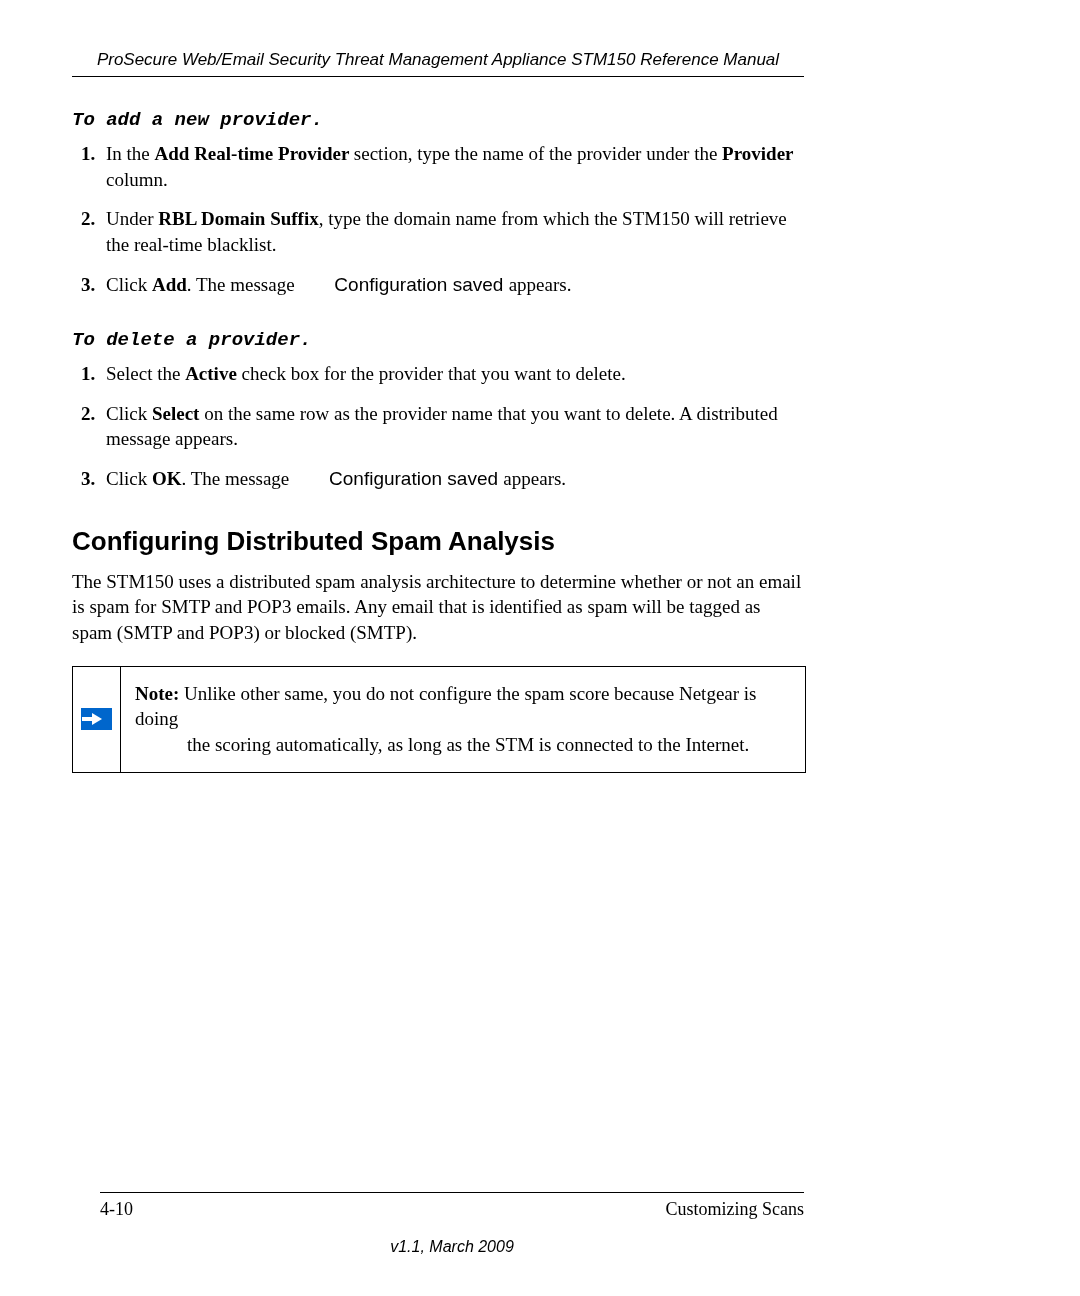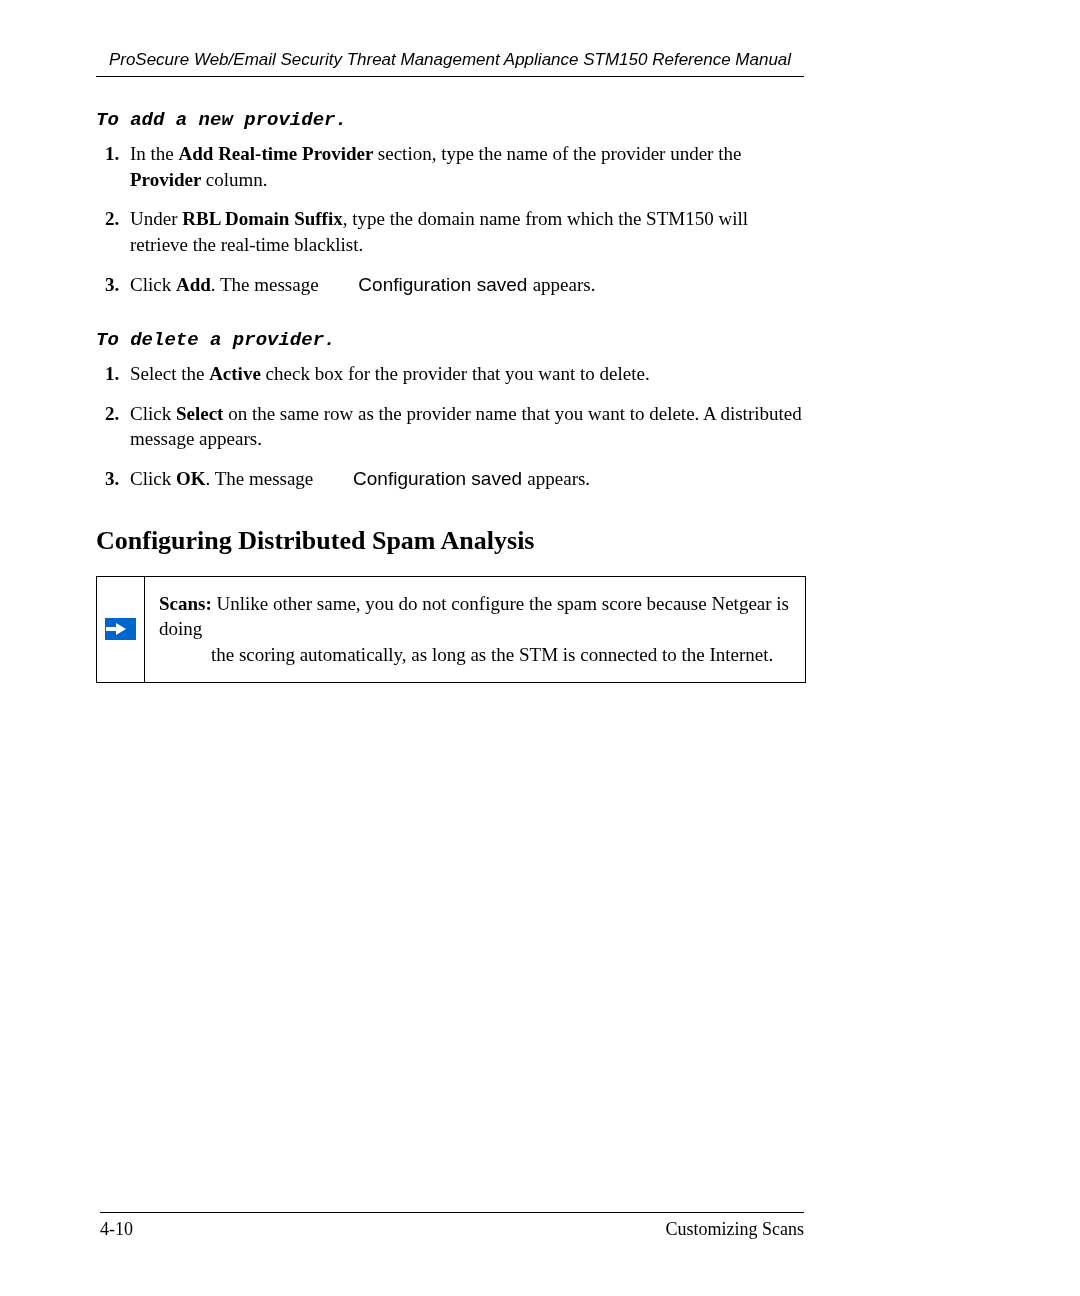--- a/index.html
+++ b/index.html
@@ -6,21 +6,21 @@
     margin: 0;
     padding: 0;
     background: #fff;
     font-family: "Times New Roman", Times, serif;
     color: #000;
   }
   .page {
     width: 904px;
     height: 1296px;
     box-sizing: border-box;
-    padding: 50px 100px 40px 96px;
+    padding: 50px 100px 40px 72px;
     position: relative;
   }
   .header {
     font-style: italic;
     font-family: Arial, Helvetica, sans-serif;
     font-size: 17px;
     text-align: center;
     padding-bottom: 6px;
     border-bottom: 1.5px solid #000;
   }
@@ -41,21 +41,21 @@
   ol.steps li {
     margin-bottom: 14px;
     padding-left: 6px;
   }
   ol.steps li::marker {
     font-weight: bold;
   }
   .bold { font-weight: bold; }
   .mono { font-family: Liberation Sans, sans-serif; font-size: 19px; margin-left: 35px; }
   h2.title {
-    font-family: Liberation Serif, serif;
+    font-family: Liberation Sans, sans-serif;
     font-weight: bold;
     font-size: 26px;
     margin-top: 34px;
     margin-bottom: 12px;
   }
   p.body {
     font-size: 19px;
     line-height: 1.35;
     margin: 0 0 20px 0;
   }
@@ -105,21 +105,21 @@
     font-size: 19px;
     line-height: 1.35;
     flex: 1;
   }
   .note-text .indent {
     display: block;
     padding-left: 52px;
   }
   .footer {
     position: absolute;
-    bottom: 56px;
+    bottom: 40px;
     left: 100px;
     right: 100px;
   }
   .footer-line {
     border-top: 1px solid #000;
     margin-bottom: 6px;
   }
   .footer-row {
     display: flex;
     justify-content: space-between;
@@ -169,34 +169,36 @@
     </li>
     <li>
       <span>Click </span><span class="bold">Select </span><span>on the same row as the provider name that you want to delete. A distributed message appears.</span>
     </li>
     <li>
       <span>Click </span><span class="bold">OK</span><span>. The message </span><span class="mono">Configuration saved </span><span>appears.</span>
     </li>
   </ol>
 
   <h2 class="title">Configuring Distributed Spam Analysis</h2>
+  <p class="body">The STM150 uses a distributed spam analysis architecture to determine whether or not an email is spam for SMTP and POP3 emails. Any email that is identified as spam will be tagged as spam (SMTP and POP3) or blocked (SMTP).</p>
 
   <div class="note-box">
     <div class="note-icon-cell">
       <div class="note-icon">
         <div class="arrow"></div>
       </div>
     </div>
     <div class="note-text">
-      <span class="bold">Scans: </span><span>Unlike other same, you do not configure the spam score because Netgear is doing </span>
+      <span class="bold">Note: </span><span>Unlike other same, you do not configure the spam score because Netgear is doing </span>
       <span class="indent">the scoring automatically, as long as the STM is connected to the Internet.</span>
     </div>
   </div>
 
   <div class="footer">
     <div class="footer-line"></div>
     <div class="footer-row">
       <span class="pgnum">4-10</span>
       <span class="section">Customizing Scans</span>
     </div>
+    <div class="footer-version">v1.1, March 2009</div>
   </div>
 
 </div>
 
 </body></html>

